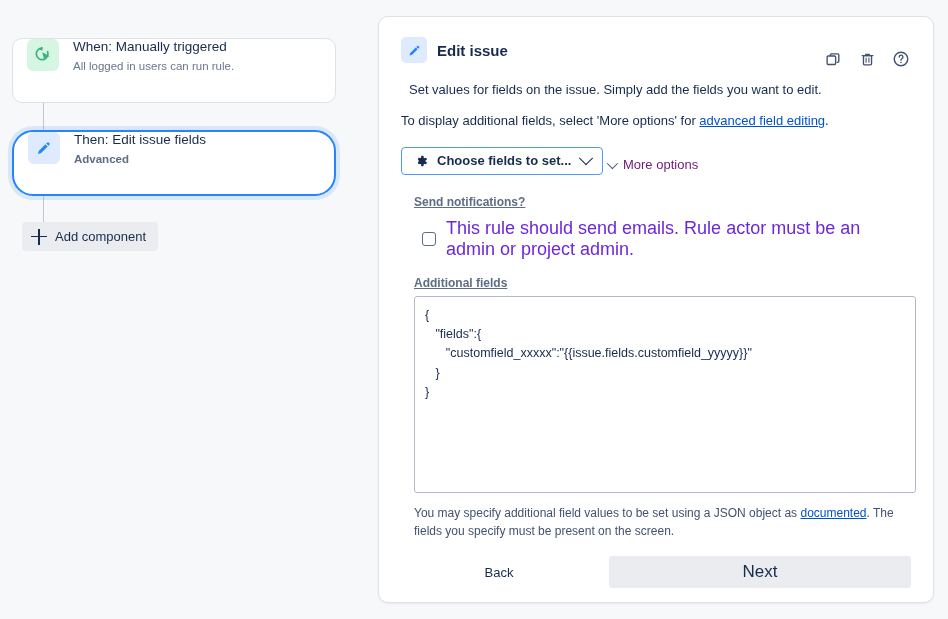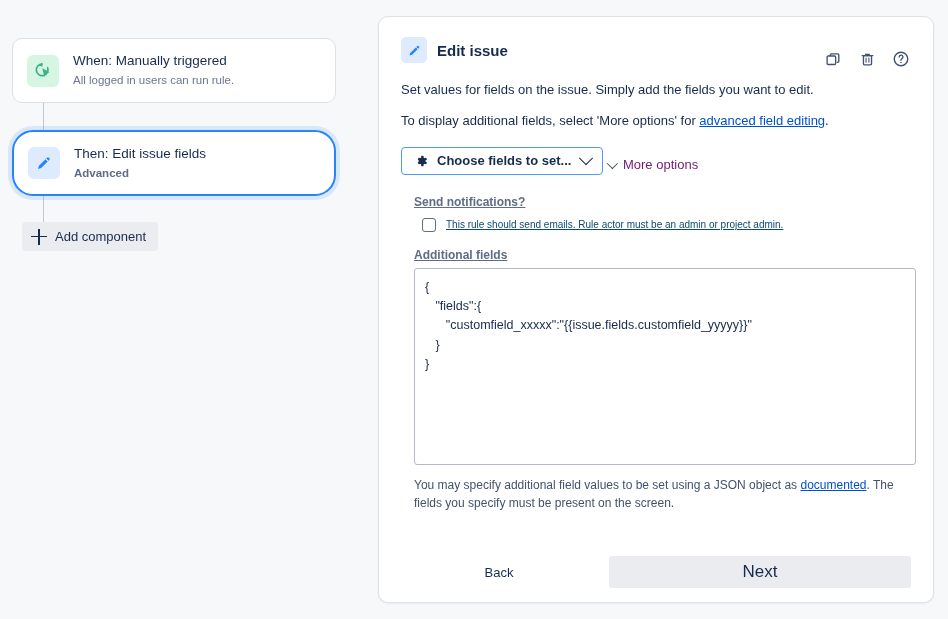--- a/index.html
+++ b/index.html
@@ -40,21 +40,21 @@
 
   .card {
     position: absolute;
     left: 12px;
     width: 324px;
     background: #ffffff;
     border: 1px solid #dfe1e6;
     border-radius: 10px;
     box-sizing: border-box;
     display: flex;
-    align-items: center;
+    align-items: flex-start;
     padding: 0 14px;
   }
   .card-trigger {
     top: 38px;
     height: 65px;
   }
   .card-action {
     top: 130px;
     height: 66px;
     border: 2px solid #2684ff;
@@ -172,21 +172,21 @@
     display: flex; align-items: center; justify-content: center;
     cursor: pointer;
     background: none; border: none; padding: 0;
   }
 
   .para {
     font-size: 13px;
     color: #172b4d;
     line-height: 1.45;
   }
-  .para-1 { margin-top: 16px; }
+  .para-1 { margin-top: 16px; margin-left: 8px; }
   .para-2 { margin-top: 12px; }
   a.link {
     color: #0052cc;
     text-decoration: underline;
   }
 
   .choose-btn {
     margin-top: 16px;
     display: inline-flex;
     align-items: center;
@@ -249,21 +249,21 @@
   .checkbox {
     width: 14px; height: 14px;
     border: 1.6px solid #5e6c84;
     border-radius: 3px;
     background: #fff;
     flex: 0 0 14px;
     margin-right: 10px;
     cursor: pointer;
     box-sizing: border-box;
   }
-  .checkbox-text { font-size: 10px; color: #0c4a6e; text-decoration: underline; }
+  .checkbox-text { font-size: 18px; color: #6d28d9; }
 
   .additional-label { margin-top: 16px; margin-left: 13px; }
 
   .json-area {
     margin-top: 6px;
     margin-left: 13px;
     width: 502px;
     height: 197px;
     border: 1px solid #b3bac5;
     border-radius: 3px;

